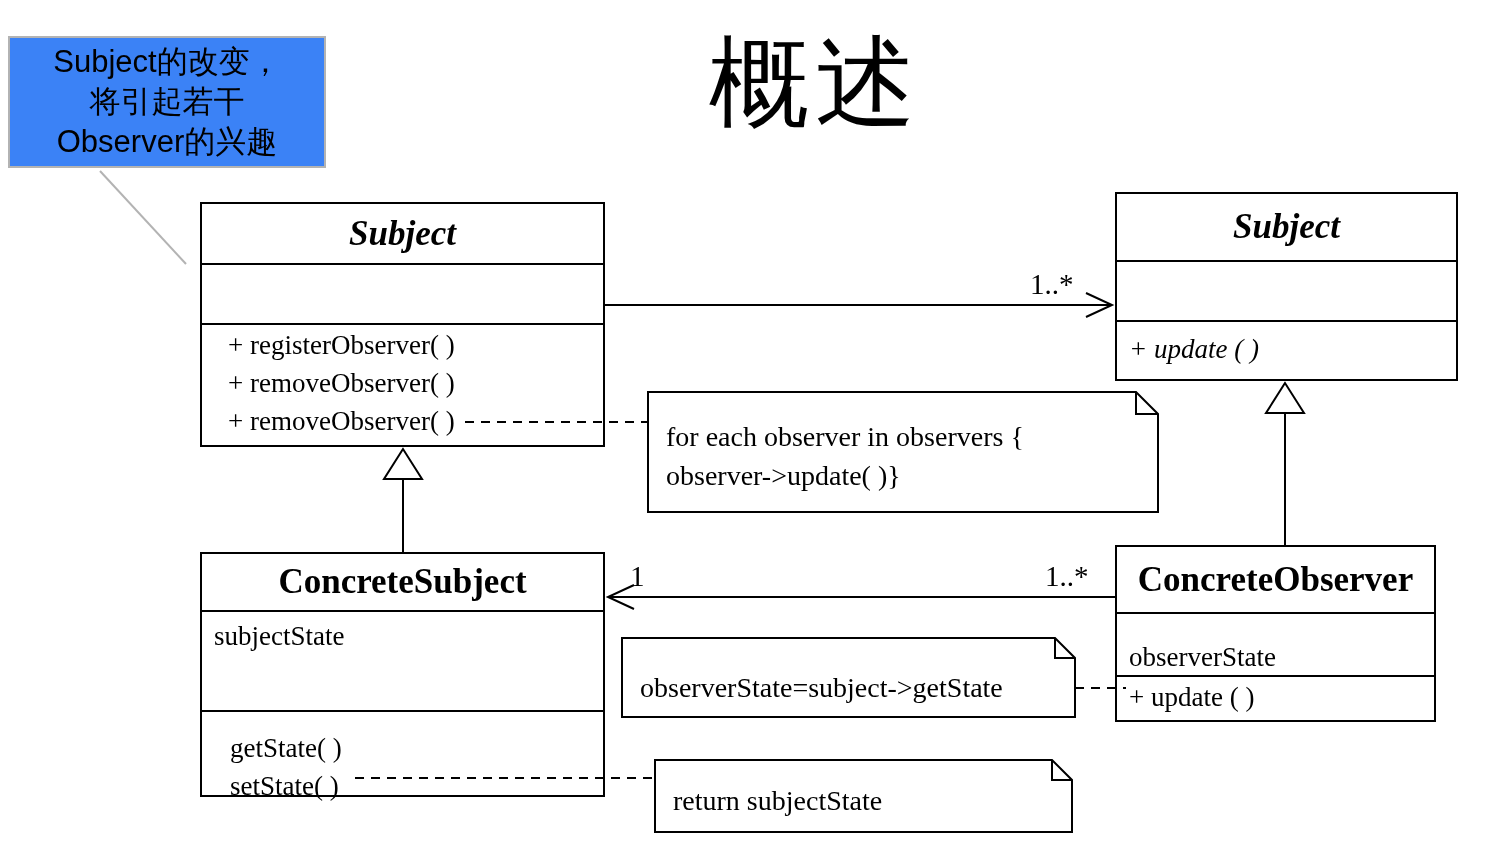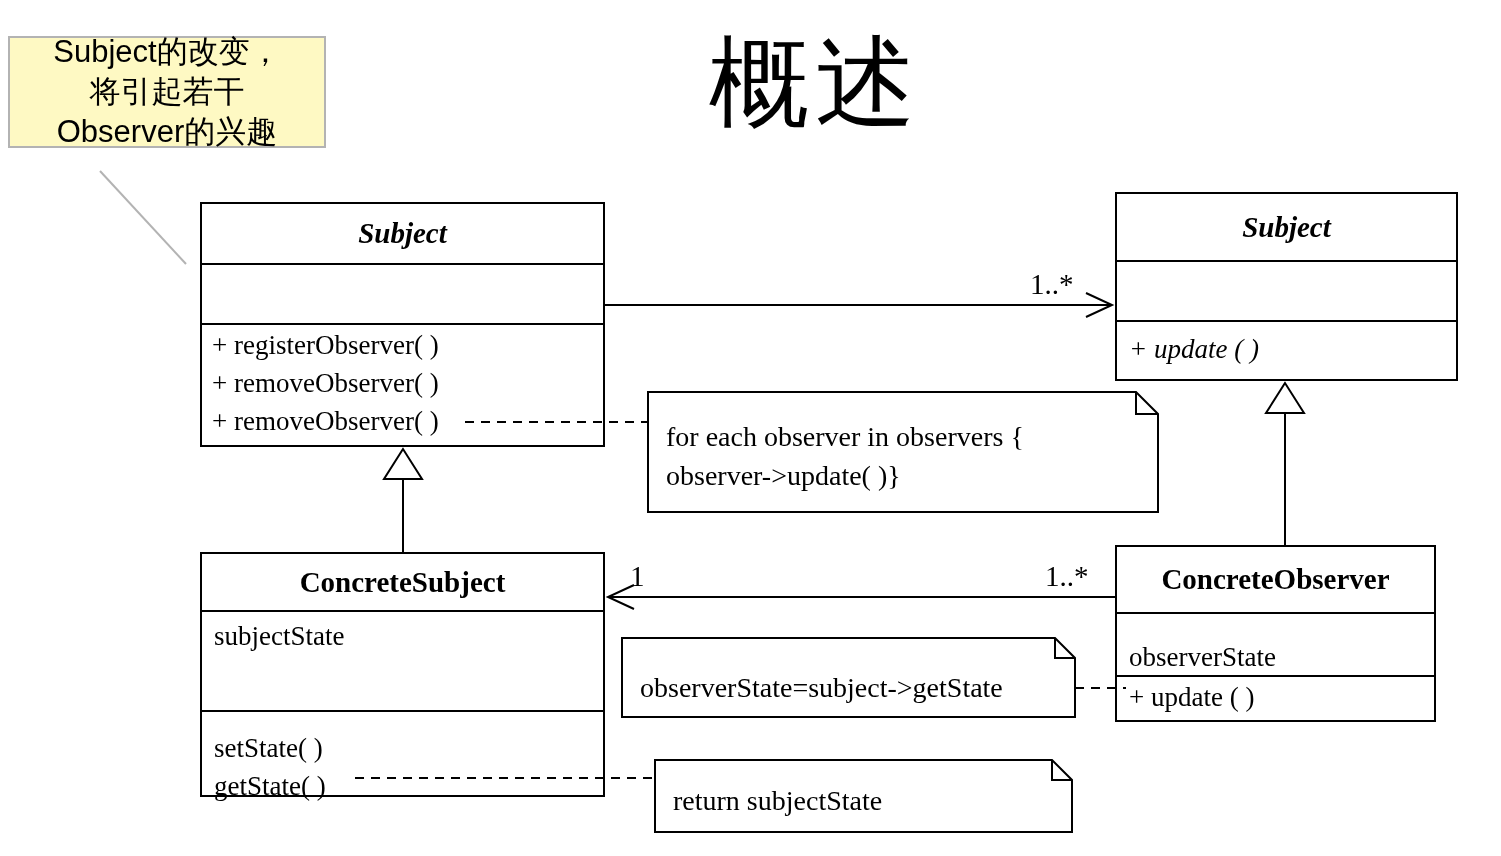--- a/index.html
+++ b/index.html
@@ -9,36 +9,36 @@
     font-family:"Liberation Serif", serif; color:#000; overflow:hidden;
   }
   
   .page-title {
     position:absolute; left:615px; top:25px; width:400px;
     text-align:center; font-size:100px; line-height:1.15; letter-spacing:6px;
     font-family:"Liberation Sans", sans-serif; font-weight:400;
   }
   
   .callout {
-    position:absolute; left:8px; top:36px; width:318px; height:112px;
-    border:2px solid #b3b3b3; background:#fef9c3;
+    position:absolute; left:8px; top:36px; width:318px; height:132px;
+    border:2px solid #b3b3b3; background:#3b82f6;
     display:flex; flex-direction:column; justify-content:center;
     text-align:center; font-family:"Liberation Sans", sans-serif;
     font-size:31px; line-height:40px;
   }
   
   .uml-class { position:absolute; border:2px solid #000; background:#fff; }
   .uml-title {
     display:flex; align-items:center; justify-content:center;
-    font-weight:bold; font-size:29px; border-bottom:2px solid #000;
+    font-weight:bold; font-size:35px; border-bottom:2px solid #000;
   }
   .italic { font-style:italic; }
   .uml-attrs { border-bottom:2px solid #000; font-size:27px; }
   .uml-methods { font-size:27px; }
-  .line38 { line-height:38px; }
+  .line38 { line-height:38px;margin-left:16px; }
   
   .subject-title { height:61px; }
   .subject-attrs { height:60px; }
   .subject-methods { padding:1px 0 0 10px; }
   
   .observer-title { height:68px; }
   .observer-attrs { height:60px; }
   .observer-methods { height:55px; display:flex; align-items:center; padding-left:12px; font-style:italic; }
   
   .csubject-title { height:58px; }
@@ -71,22 +71,22 @@
   <div class="uml-class" style="left:1115px;top:192px;width:343px;height:189px;">
     <div class="uml-title italic observer-title">Subject</div>
     <div class="uml-attrs observer-attrs"></div>
     <div class="uml-methods observer-methods">+ update ( )</div>
   </div>
 
   <div class="uml-class" style="left:200px;top:552px;width:405px;height:245px;">
     <div class="uml-title csubject-title">ConcreteSubject</div>
     <div class="uml-attrs csubject-attrs">subjectState</div>
     <div class="uml-methods csubject-methods">
+      <div class="line38">getState( )</div>
       <div class="line38">setState( )</div>
-      <div class="line38">getState( )</div>
     </div>
   </div>
 
   <div class="uml-class" style="left:1115px;top:545px;width:321px;height:177px;">
     <div class="uml-title cobserver-title">ConcreteObserver</div>
     <div class="uml-attrs cobserver-attrs">observerState</div>
     <div class="uml-methods cobserver-methods">+ update ( )</div>
   </div>
 
   <svg class="overlay" width="1501" height="856" viewBox="0 0 1501 856">

